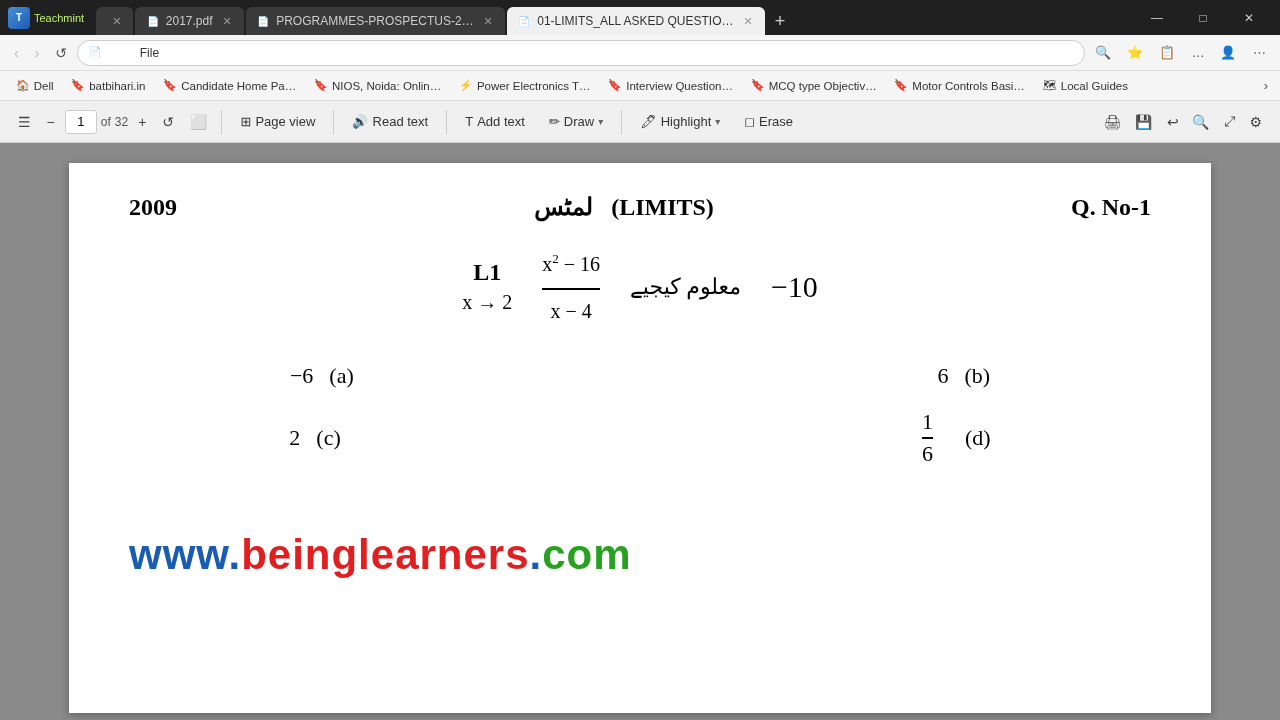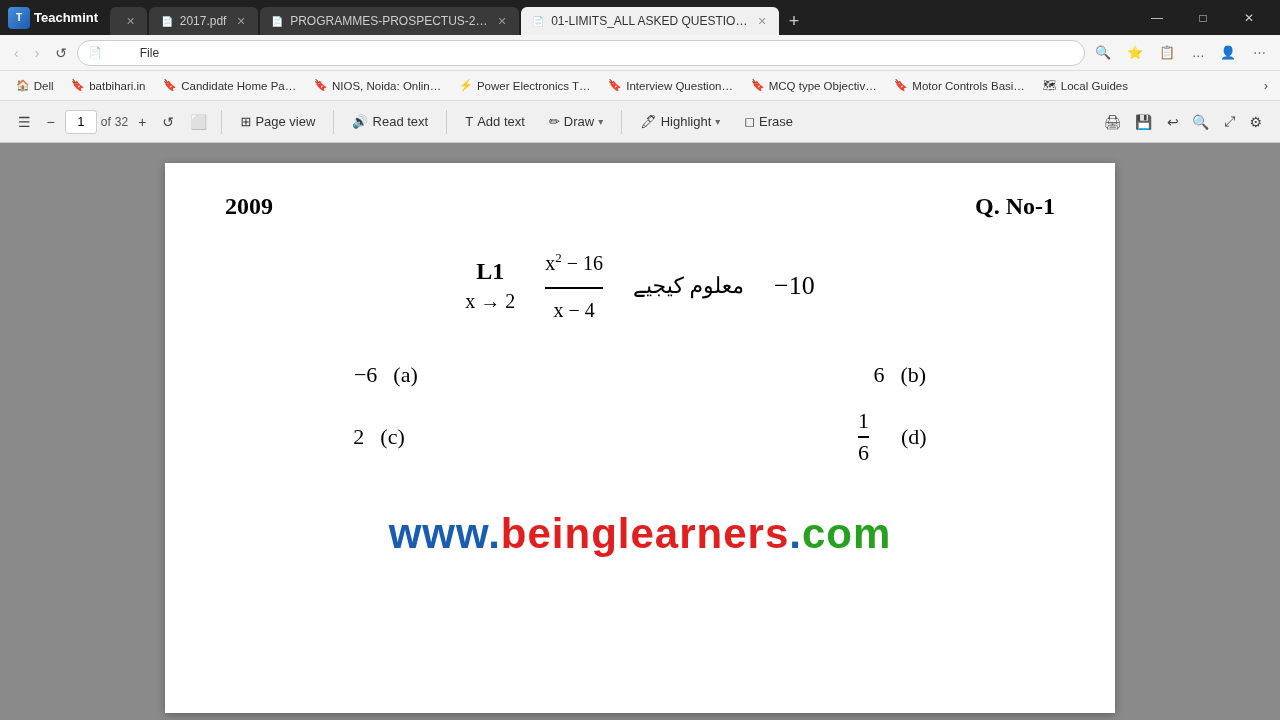--- a/index.html
+++ b/index.html
@@ -15,21 +15,21 @@
       gap: 8px;
     }
     .title-bar-logo {
       display: flex; align-items: center; gap: 4px; margin-right: 4px;
     }
     .logo-icon {
       width: 22px; height: 22px; background: linear-gradient(135deg, #4a90d9, #1a5cb0);
       border-radius: 4px; display: flex; align-items: center; justify-content: center;
       font-size: 10px; color: white; font-weight: bold;
     }
-    .logo-text { color: #ffffff; font-size: 13px; font-weight: 700; }
+    .logo-text { color: #bef264; font-size: 11px; font-weight: 400; }
     .tab-bar { display: flex; align-items: flex-end; flex: 1; height: 35px; gap: 0; }
     .tab {
       display: flex; align-items: center; gap: 6px; padding: 0 12px;
       height: 28px; border-radius: 6px 6px 0 0; cursor: pointer;
       font-size: 12px; color: #ccc; background: #3a3a3a; margin-right: 2px;
     }
     .tab.active { background: #f0f0f0; color: #333; }
     .tab .tab-icon { font-size: 10px; color: #e44; }
     .tab .close-btn { color: #999; font-size: 11px; margin-left: 4px; }
     .new-tab-btn { background: none; border: none; color: #ccc; font-size: 18px; padding: 0 8px; cursor: pointer; height: 28px; }
@@ -107,21 +107,21 @@
       background: #8a8a8a;
       flex: 1;
       display: flex;
       justify-content: center;
       padding: 20px;
       overflow: auto;
       height: calc(720px - 35px - 36px - 30px - 42px);
     }
     .pdf-page {
       background: white;
-      width: 950px;
+      width: 1142px;
       min-height: 550px;
       box-shadow: 0 2px 8px rgba(0,0,0,0.3);
       padding: 30px 60px 40px;
       position: relative;
     }
 
     
     .pdf-header-row {
       display: flex;
       justify-content: space-between;
@@ -180,24 +180,24 @@
     .frac-option {
       display: flex;
       flex-direction: column;
       align-items: center;
       font-family: serif;
       font-size: 22px;
     }
     .frac-line { width: 100%; height: 2px; background: #000; margin: 2px 0; }
 
     .beinglearners {
-      text-align: center;
+      text-align: left;
       font-size: 42px;
       font-weight: bold;
-      margin-top: 44px;
+      margin-top: 64px;
       font-family: Arial, sans-serif;
       letter-spacing: 1px;
     }
     .bl-blue { color: #1a5cb0; }
     .bl-red { color: #e02020; }
     .bl-green { color: #28a020; }
 
     sup { font-size: 13px; vertical-align: super; }
   </style>
 </head>
@@ -359,41 +359,46 @@
     <button class="pdf-btn">⤢</button>
     <button class="pdf-btn">⚙</button>
   </div>
 </div>
 
 <div class="pdf-content">
   <div class="pdf-page">
 
     <div class="pdf-header-row">
       <span style="font-size:24px; font-weight:bold; font-family:serif;">2009</span>
+      <span style="font-size:24px; font-weight:bold; font-family:serif; text-align:center;">
+        <span style="direction:rtl; display:inline;">لمٹس</span>
+        &nbsp;
+        <span>(LIMITS)</span>
+      </span>
       <span style="font-size:24px; font-weight:bold; font-family:serif;">Q. No-1</span>
     </div>
 
     <div class="math-section">
       <div style="text-align:center;">
         <div style="font-size:24px; font-family:serif; font-weight:bold;">
           <span>L1</span>
         </div>
         <div style="font-size:20px; font-family:serif; margin-top:5px;">x → 2</div>
       </div>
 
       <div>
         <div class="fraction">
           <div class="numerator">x<sup>2</sup> − 16</div>
           <div class="denominator">x − 4</div>
         </div>
       </div>
 
       <div style="font-size:22px; direction:rtl; font-family:serif;">معلوم کیجیے</div>
 
-      <div style="font-size:26px; font-family:serif;">−10</div>
+      <div style="font-size:30px; font-family:serif;">−10</div>
     </div>
 
     <div class="options-row">
 
       <div class="option-item">
         <span>−6</span>
         <span>(a)</span>
       </div>
       <div style="width:100px"></div>
 

